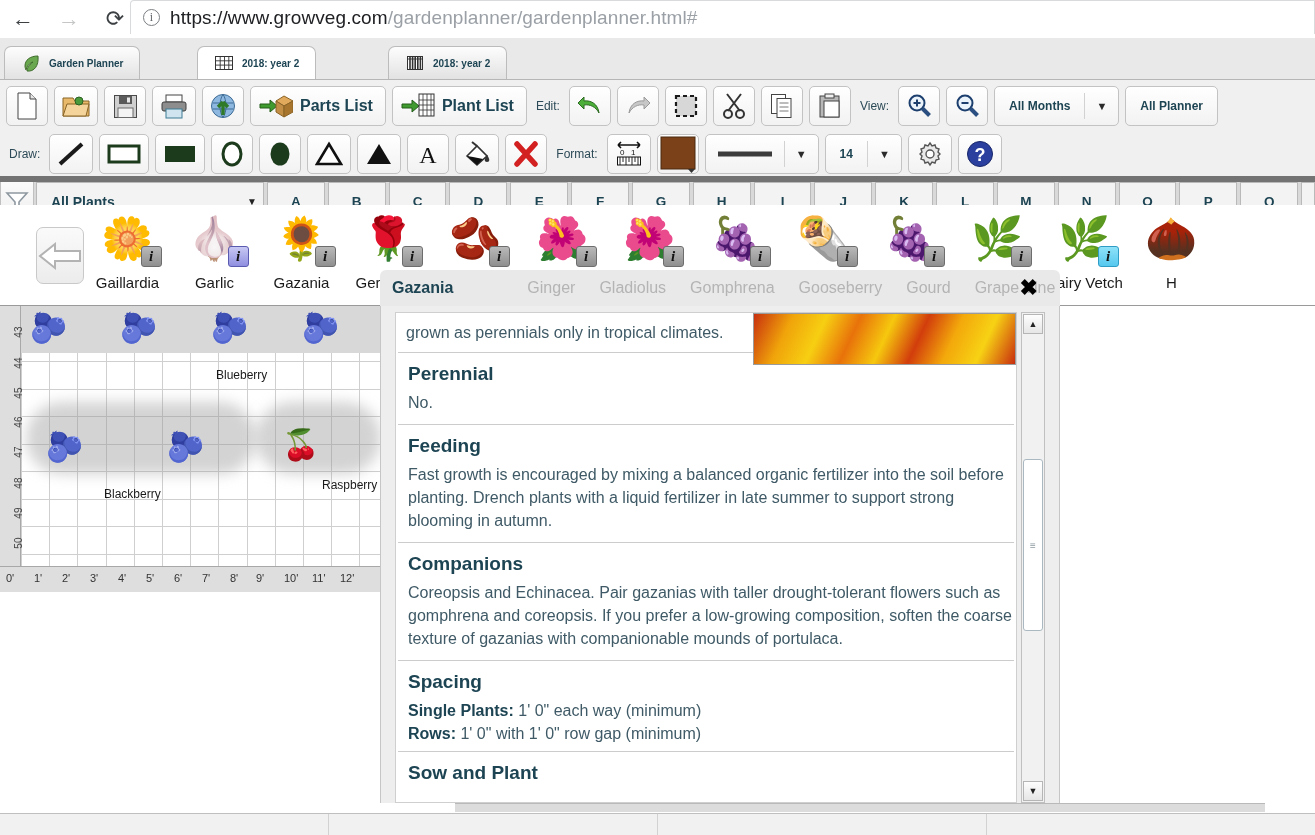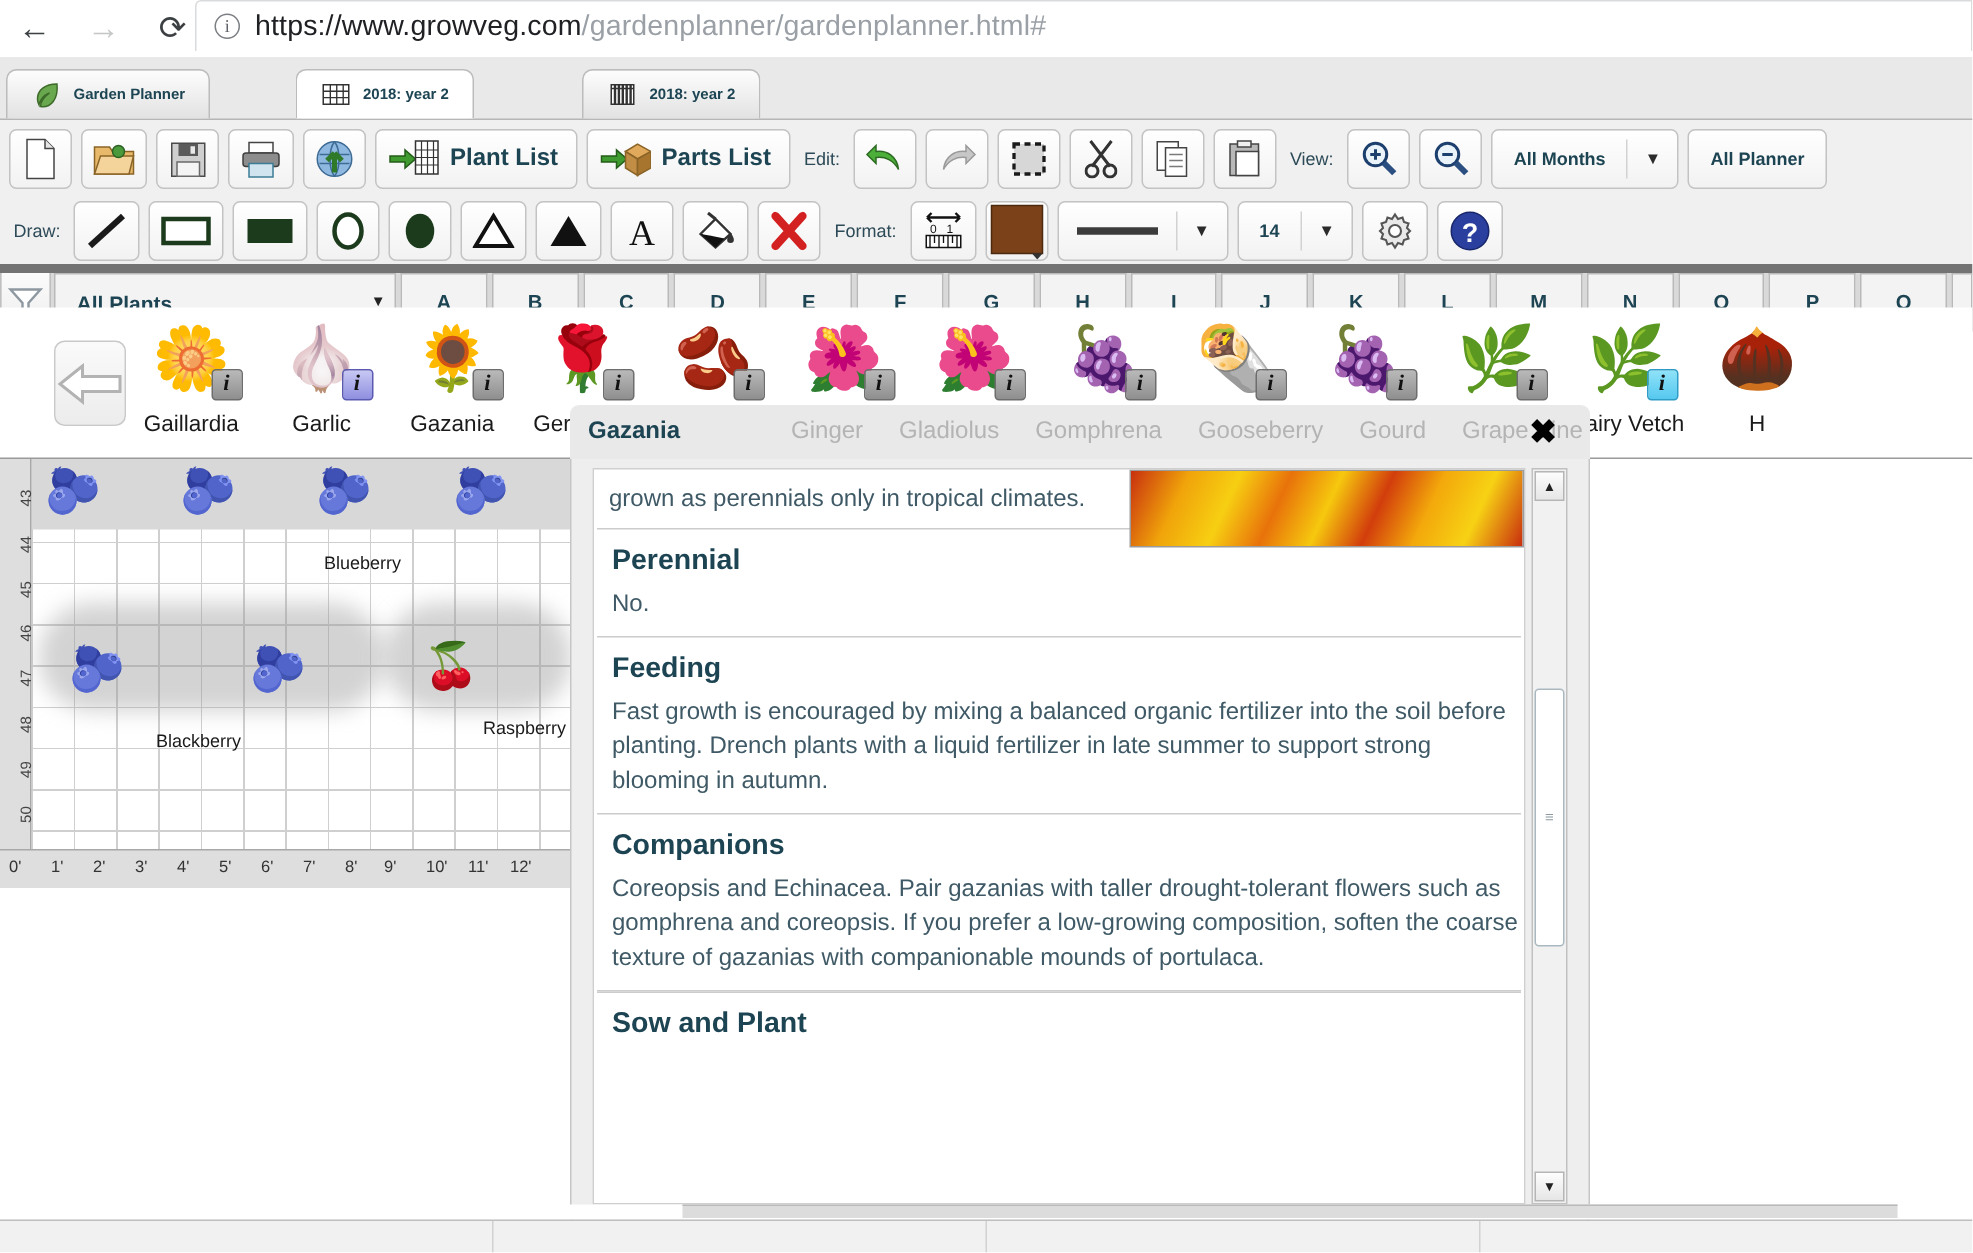--- a/index.html
+++ b/index.html
@@ -341,33 +341,33 @@
     <div class="tb-btn">
       <svg width="26" height="26" viewBox="0 0 26 26">
           <circle cx="13" cy="13" r="11.5" fill="#8fb8e0" stroke="#3d6b94"></circle>
           <path d="M3 10h20M3 16h20M13 1.5c4 5 4 18 0 23M13 1.5c-4 5-4 18 0 23" stroke="#3d6b94" fill="none"></path>
           <path d="M13 22V9m0 0l-5 5m5-5l5 5" stroke="#2f7a28" stroke-width="3.4" fill="none"></path>
         </svg>
     </div>
     <div class="tb-btn wide">
       <svg width="34" height="28" viewBox="0 0 34 28">
           <path d="M1 12h10v-4l7 6-7 6v-4H1z" fill="#3f9b2f" stroke="#245c19"></path>
-          <rect x="18" y="2" width="15" height="22" fill="#fff" stroke="#333"></rect>
-          <path d="M18 8h15M18 13h15M18 18h15M22 2v22M26 2v22M30 2v22" stroke="#333" stroke-width=".8"></path>
-        </svg>
-      <span class="tb-label">Plant List</span>
+          <path d="M17 9l8-5 9 5-9 5z" fill="#e0a95c" stroke="#8a6427"></path>
+          <path d="M17 9v11l8 5V14z" fill="#c28d44" stroke="#8a6427"></path>
+          <path d="M34 9v11l-9 5V14z" fill="#a8752f" stroke="#8a6427"></path>
+        </svg>
+      <span class="tb-label">Parts List</span>
     </div>
     <div class="tb-btn wide">
       <svg width="34" height="28" viewBox="0 0 34 28">
           <path d="M1 12h10v-4l7 6-7 6v-4H1z" fill="#3f9b2f" stroke="#245c19"></path>
-          <path d="M17 9l8-5 9 5-9 5z" fill="#e0a95c" stroke="#8a6427"></path>
-          <path d="M17 9v11l8 5V14z" fill="#c28d44" stroke="#8a6427"></path>
-          <path d="M34 9v11l-9 5V14z" fill="#a8752f" stroke="#8a6427"></path>
-        </svg>
-      <span class="tb-label">Parts List</span>
+          <rect x="18" y="2" width="15" height="22" fill="#fff" stroke="#333"></rect>
+          <path d="M18 8h15M18 13h15M18 18h15M22 2v22M26 2v22M30 2v22" stroke="#333" stroke-width=".8"></path>
+        </svg>
+      <span class="tb-label">Plant List</span>
     </div>
     <div class="tb-text">Edit:</div>
     <div class="tb-btn">
       <svg width="26" height="22" viewBox="0 0 26 22">
           <path d="M22 18C21 9 14 5 7 6V2L1 8l6 6v-4c6-1 12 2 15 8z" fill="#4caf3a" stroke="#2d6a22"></path>
         </svg>
     </div>
     <div class="tb-btn">
       <svg width="26" height="22" viewBox="0 0 26 22">
           <path d="M4 18C5 9 12 5 19 6V2l6 6-6 6v-4C13 9 7 12 4 18z" fill="#c7c7c7" stroke="#9a9a9a"></path>
@@ -740,20 +740,29 @@
         <div class="sec-p" style="padding-right:0;width:612px;">Fast growth is encouraged by mixing a balanced organic fertilizer into the soil before planting.  Drench plants with a liquid fertilizer in late summer to support strong blooming in autumn.</div>
       </div>
       <div class="sec-rule"></div>
 
       <div class="sec">
         <div class="sec-h">Companions</div>
         <div class="sec-p" style="padding-right:0;width:618px;">Coreopsis and Echinacea. Pair gazanias with taller drought-tolerant flowers such as gomphrena and coreopsis. If you prefer a low-growing composition, soften the coarse texture of gazanias with companionable mounds of portulaca.</div>
       </div>
       <div class="sec-rule"></div>
 
+      <div class="sec">
+        <div class="sec-h">Spacing</div>
+        <div class="sec-p" style="padding-bottom:6px;">
+          <b>Single Plants:</b>
+          <span>1' 0" each way (minimum)</span><br>
+          <b>Rows:</b>
+          <span>1' 0" with 1' 0" row gap (minimum)</span>
+        </div>
+      </div>
       <div class="sec-rule"></div>
 
       <div class="sec">
         <div class="sec-h" style="padding-bottom:0;">Sow and Plant</div>
       </div>
     </div>
 
     <div class="sbar">
       <div class="sbtn up">▲</div>
       <div class="sthumb">

